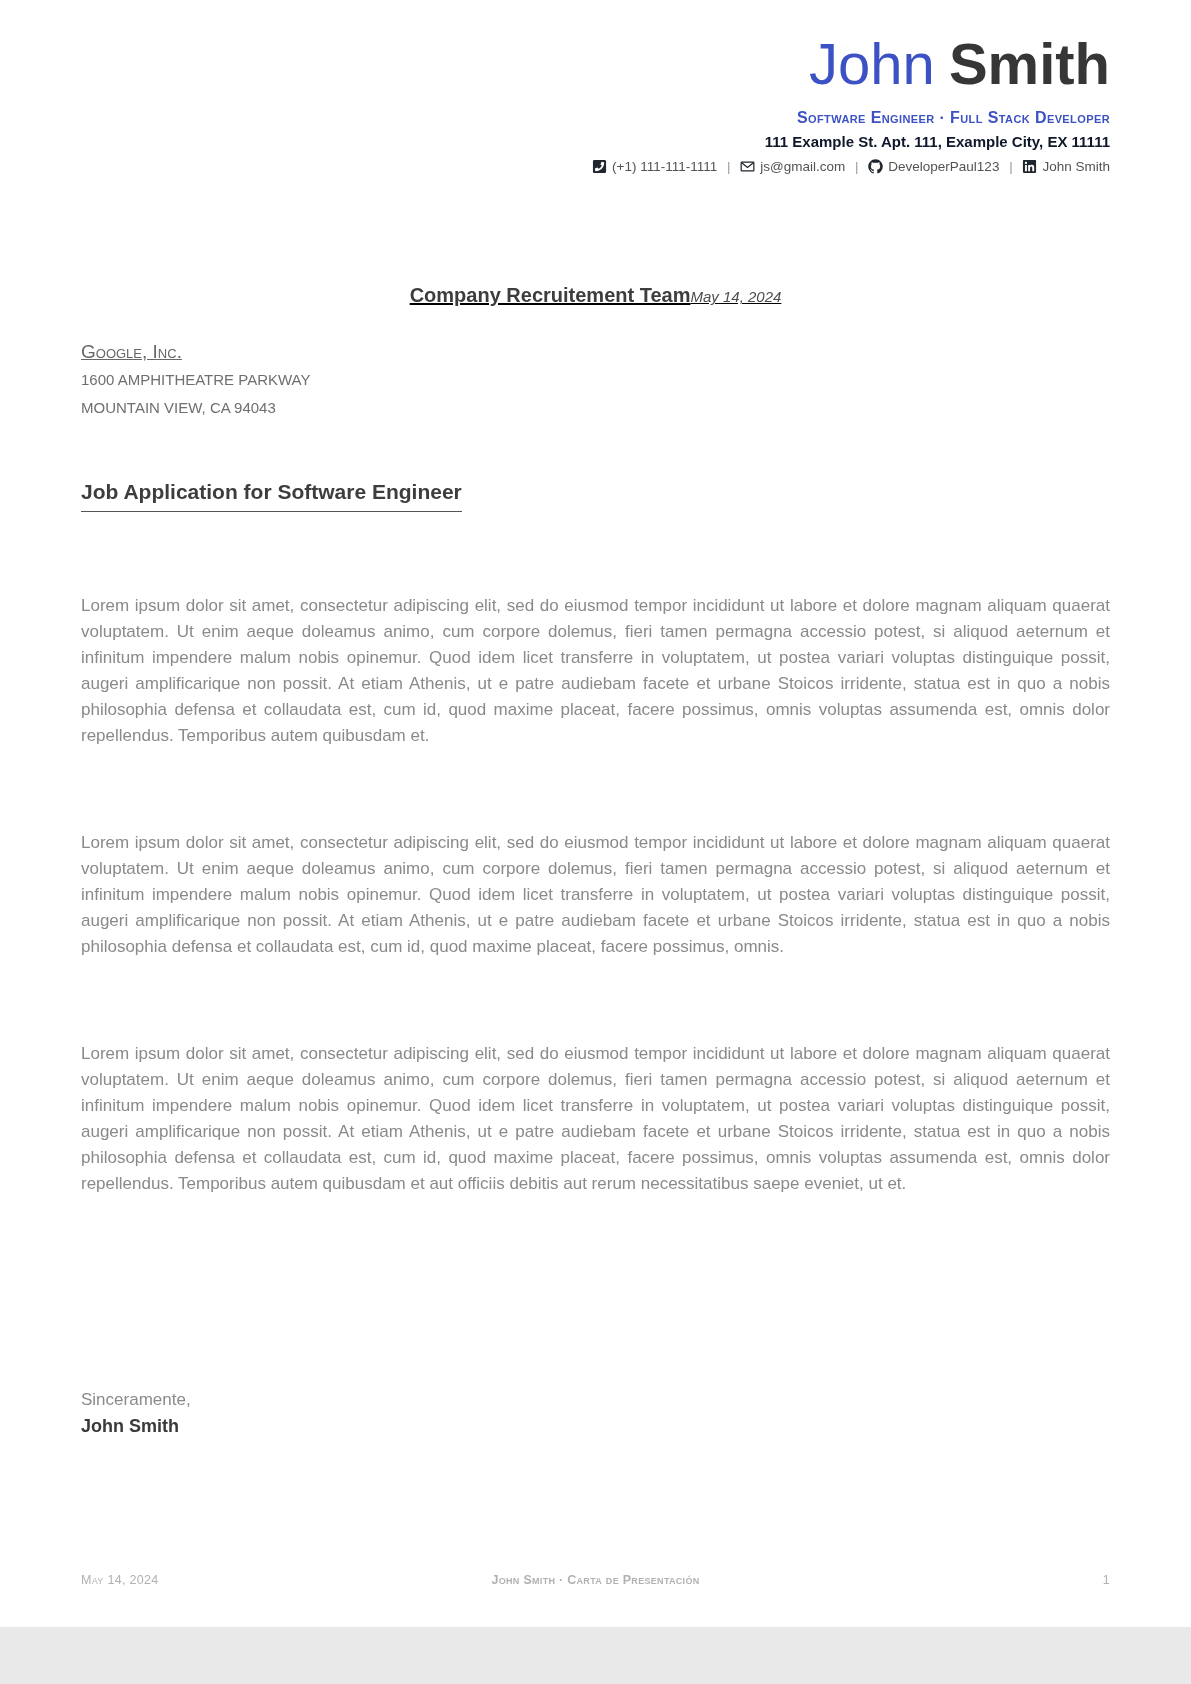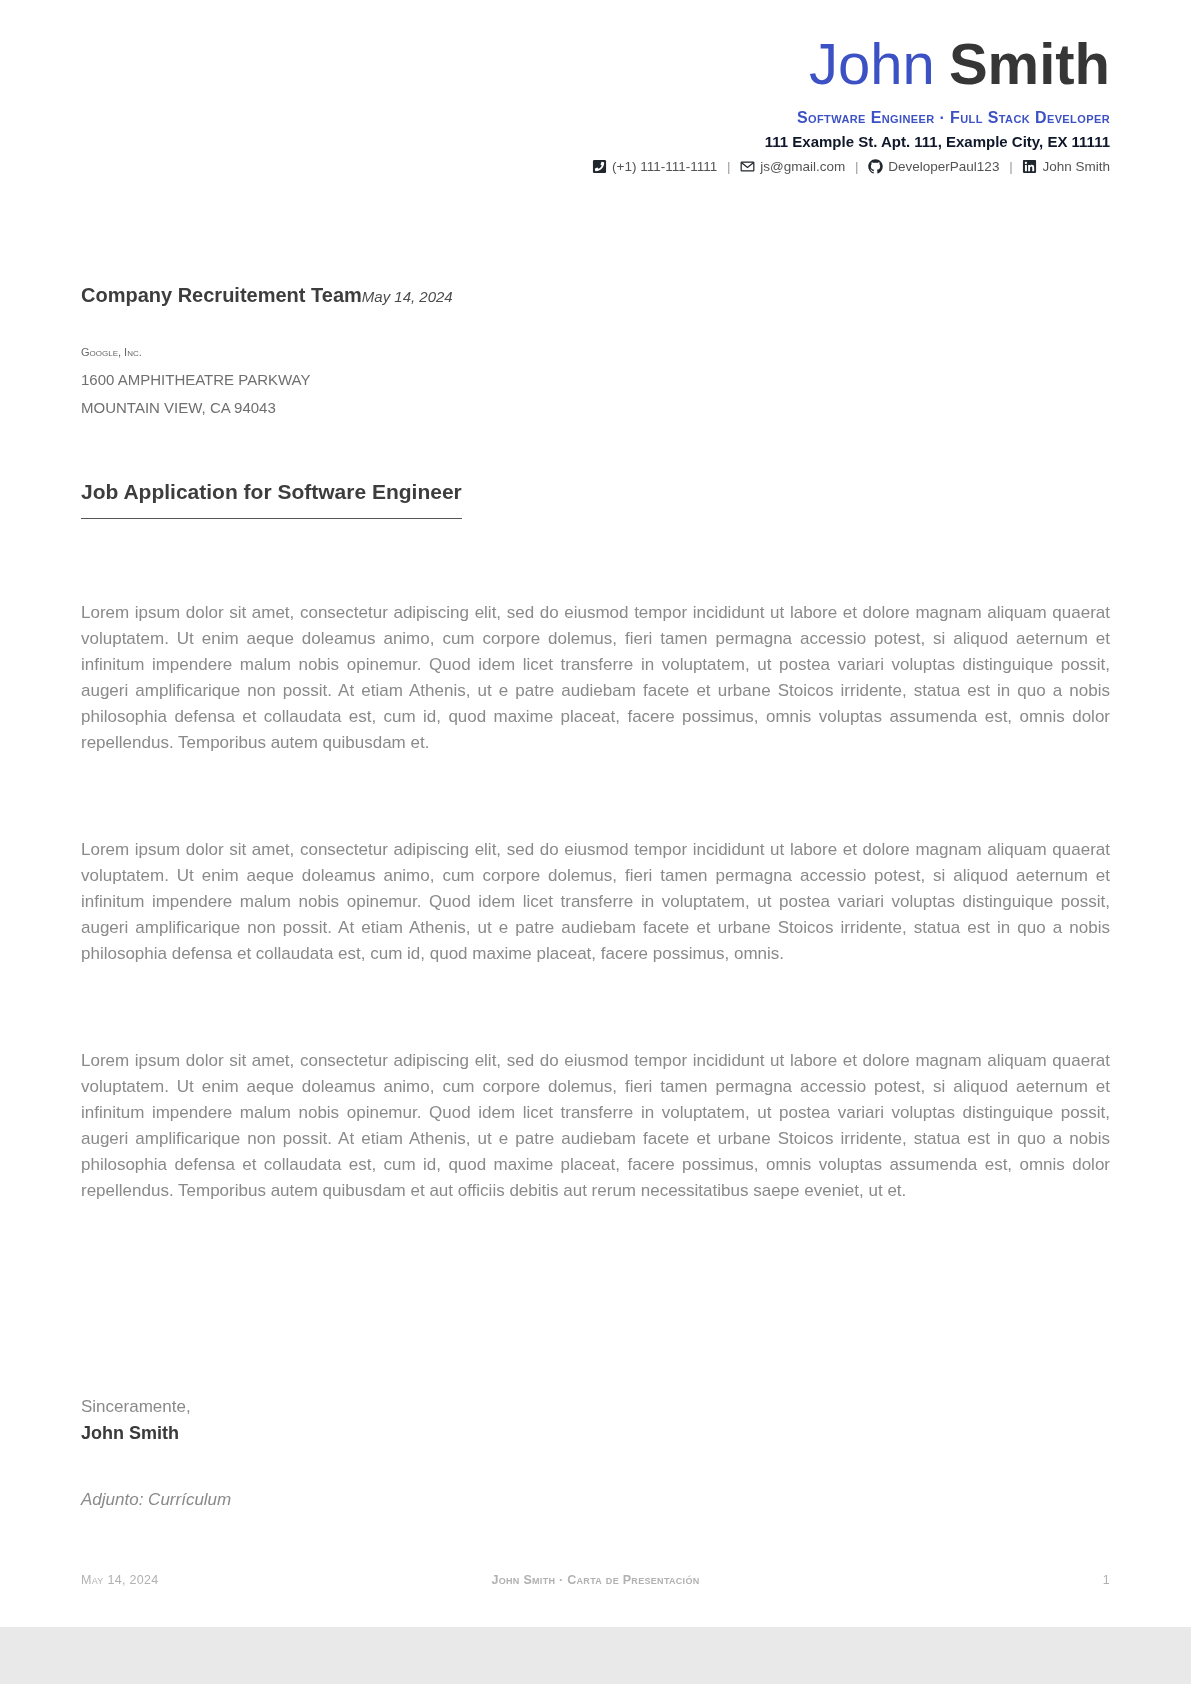--- a/index.html
+++ b/index.html
@@ -41,43 +41,45 @@
     color: #535353;
   }
   .contacts .citem { white-space: nowrap; }
   .contacts svg { width: 15px; height: 15px; vertical-align: -2.5px; margin-right: 5px; color: #20262e; }
   .contacts .sep { color: #9a9a9a; padding: 0 6px; }
 
   
   .recipient-row {
     margin-top: 110px;
     display: flex;
-    justify-content: flex-start;
+    justify-content: center;
     align-items: baseline;
+    text-decoration: underline;
   }
   .recipient-title { font-size: 20px; font-weight: 700; color: #3d3d3d; }
   .letter-date { font-size: 15px; font-style: italic; color: #4c4c4c; }
 
   .company {
     margin-top: 31px;
-    font-size: 11px;
+    font-size: 19px;
     font-variant: small-caps;
     color: #676767;
     line-height: 28px;
+    text-decoration: underline;
   }
   .addr-line { font-size: 15px; color: #6f6f6f; line-height: 28px; }
 
   
   .subject {
     margin-top: 58px;
     width: fit-content;
     font-size: 21px;
     font-weight: 700;
     color: #3d3d3d;
-    padding-bottom: 14px;
+    padding-bottom: 7px;
     border-bottom: 1.5px solid #555555;
   }
   .greeting { margin-top: 24px; font-size: 17px; color: #8a8a8a; }
   .body-par {
     margin-top: 81px;
     font-size: 17px;
     line-height: 26px;
     color: #8a8a8a;
     text-align: justify;
   }
@@ -148,21 +150,20 @@
 
     <p class="body-par">Lorem ipsum dolor sit amet, consectetur adipiscing elit, sed do eiusmod tempor incididunt ut labore et dolore magnam aliquam quaerat voluptatem. Ut enim aeque doleamus animo, cum corpore dolemus, fieri tamen permagna accessio potest, si aliquod aeternum et infinitum impendere malum nobis opinemur. Quod idem licet transferre in voluptatem, ut postea variari voluptas distinguique possit, augeri amplificarique non possit. At etiam Athenis, ut e patre audiebam facete et urbane Stoicos irridente, statua est in quo a nobis philosophia defensa et collaudata est, cum id, quod maxime placeat, facere possimus, omnis voluptas assumenda est, omnis dolor repellendus. Temporibus autem quibusdam et.</p>
     <p class="body-par">Lorem ipsum dolor sit amet, consectetur adipiscing elit, sed do eiusmod tempor incididunt ut labore et dolore magnam aliquam quaerat voluptatem. Ut enim aeque doleamus animo, cum corpore dolemus, fieri tamen permagna accessio potest, si aliquod aeternum et infinitum impendere malum nobis opinemur. Quod idem licet transferre in voluptatem, ut postea variari voluptas distinguique possit, augeri amplificarique non possit. At etiam Athenis, ut e patre audiebam facete et urbane Stoicos irridente, statua est in quo a nobis philosophia defensa et collaudata est, cum id, quod maxime placeat, facere possimus, omnis.</p>
     <p class="body-par">Lorem ipsum dolor sit amet, consectetur adipiscing elit, sed do eiusmod tempor incididunt ut labore et dolore magnam aliquam quaerat voluptatem. Ut enim aeque doleamus animo, cum corpore dolemus, fieri tamen permagna accessio potest, si aliquod aeternum et infinitum impendere malum nobis opinemur. Quod idem licet transferre in voluptatem, ut postea variari voluptas distinguique possit, augeri amplificarique non possit. At etiam Athenis, ut e patre audiebam facete et urbane Stoicos irridente, statua est in quo a nobis philosophia defensa et collaudata est, cum id, quod maxime placeat, facere possimus, omnis voluptas assumenda est, omnis dolor repellendus. Temporibus autem quibusdam et aut officiis debitis aut rerum necessitatibus saepe eveniet, ut et.</p>
 
     <div class="closing">
       <div class="closing-phrase">Sinceramente,</div>
       <div class="signature">John Smith</div>
     </div>
 
-    <div class="enclosure">Adjunto: Currículum</div>
   </main>
 
   <footer class="footer">
     <span class="f-left">May 14, 2024</span>
     <span class="f-center">John Smith · Carta de Presentación</span>
     <span class="f-right">1</span>
   </footer>
 
 </div>
 

